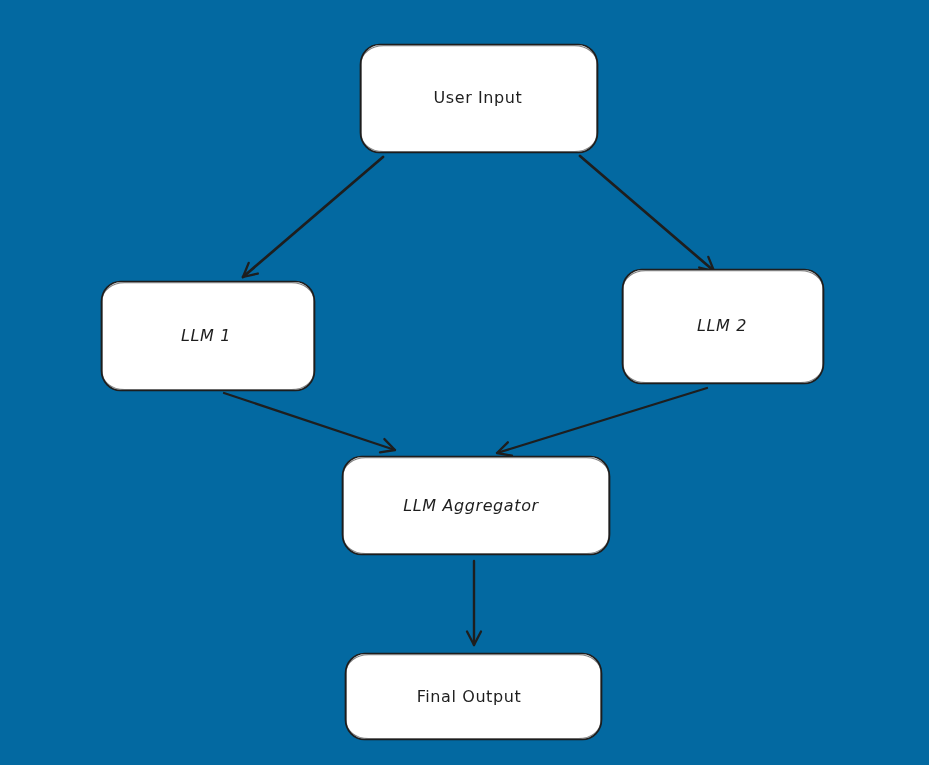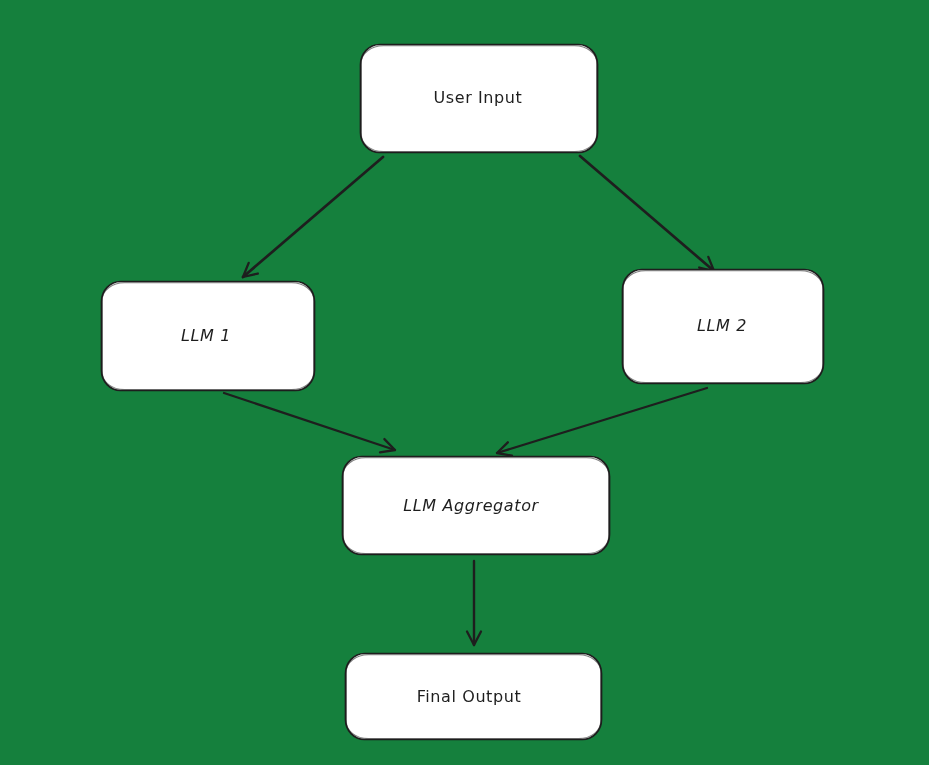--- a/index.html
+++ b/index.html
@@ -4,21 +4,21 @@
 <style>
   html, body {
     margin: 0;
     padding: 0;
     background: #ffffff;
   }
   .canvas {
     position: relative;
     width: 929px;
     height: 765px;
-    background: #15803d;
+    background: #0369a1;
     font-family: "DejaVu Sans", "Liberation Sans", sans-serif;
     overflow: hidden;
   }
   svg.flowchart {
     position: absolute;
     top: 0;
     left: 0;
   }
   .node-box {
     fill: #ffffff;

